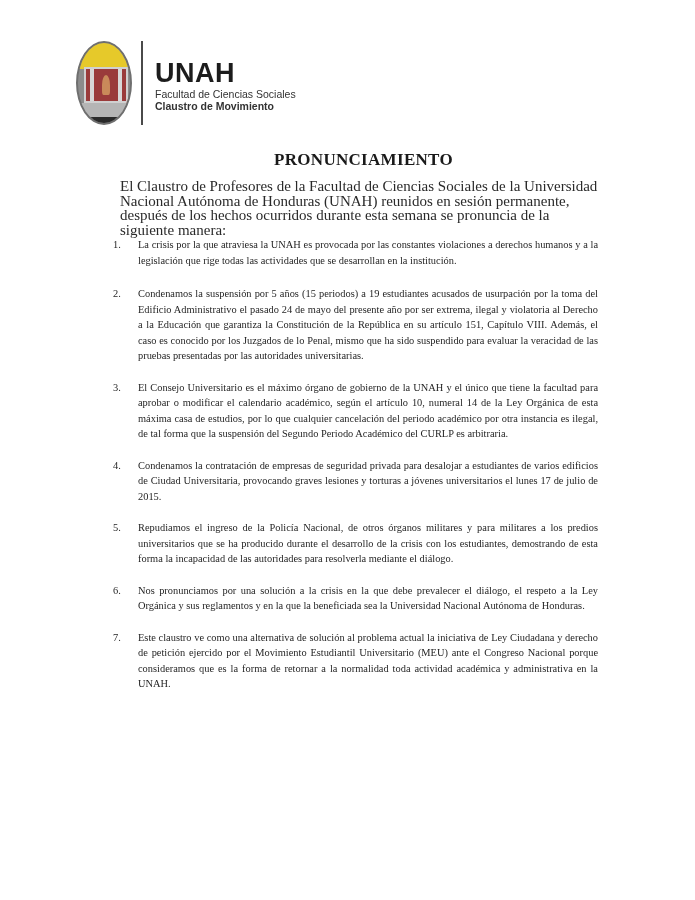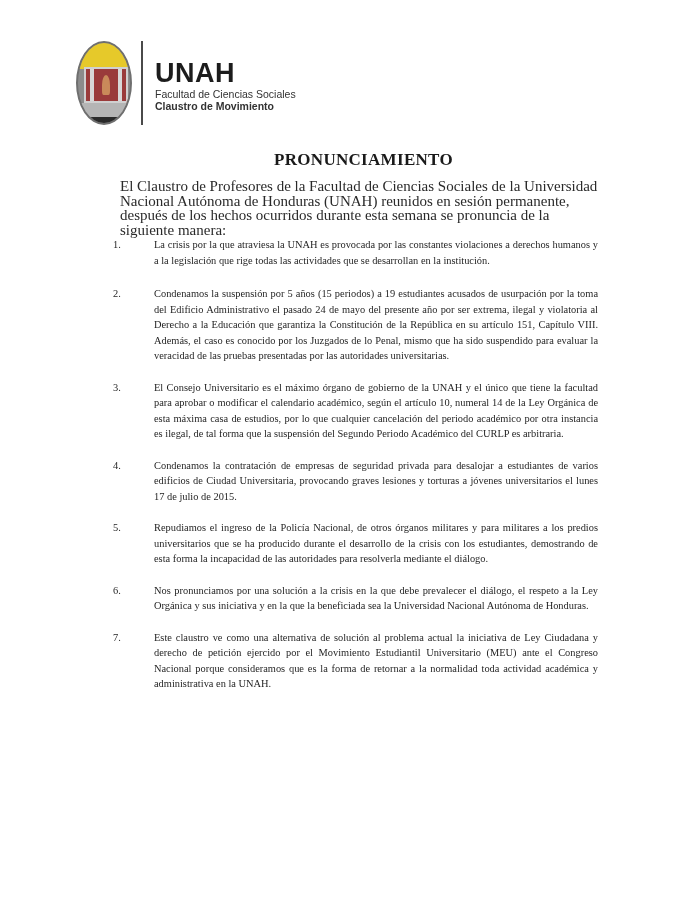--- a/index.html
+++ b/index.html
@@ -147,21 +147,20 @@
       line-height: 15.5px;
       color: #1f1f1f;
     }
     .point .num {
       width: 25px;
       flex: 0 0 25px;
     }
     .point .text {
       flex: 1;
       text-align: justify;
-      margin-left: 16px;
     }
   </style>
 </head>
 <body>
 
 <div class="page">
 
   <div class="letterhead">
     <div class="logo">
       <div class="sun"></div>
@@ -201,21 +200,21 @@
     <li class="point" style="margin-bottom:16px;">
       <span class="num">4.</span>
       <span class="text">Condenamos la contratación de empresas de seguridad privada para desalojar a estudiantes de varios edificios de Ciudad Universitaria, provocando graves lesiones y torturas a jóvenes universitarios el lunes 17 de julio de 2015.</span>
     </li>
     <li class="point" style="margin-bottom:16px;">
       <span class="num">5.</span>
       <span class="text">Repudiamos el ingreso de la Policía Nacional, de otros órganos militares y para militares a los predios universitarios que se ha producido durante el desarrollo de la crisis con los estudiantes, demostrando de esta forma la incapacidad de las autoridades para resolverla mediante el diálogo.</span>
     </li>
     <li class="point" style="margin-bottom:16px;">
       <span class="num">6.</span>
-      <span class="text">Nos pronunciamos por una solución a la crisis en la que debe prevalecer el diálogo, el respeto a la Ley Orgánica y sus iniciativa y en la que la beneficiada sea la Universidad Nacional Autónoma de Honduras.</span>
+      <span class="text">Nos pronunciamos por una solución a la crisis en la que debe prevalecer el diálogo, el respeto a la Ley Orgánica y sus reglamentos y en la que la beneficiada sea la Universidad Nacional Autónoma de Honduras.</span>
     </li>
     <li class="point">
       <span class="num">7.</span>
       <span class="text">Este claustro ve como una alternativa de solución al problema actual la iniciativa de Ley Ciudadana y derecho de petición ejercido por el Movimiento Estudiantil Universitario (MEU) ante el Congreso Nacional porque consideramos que es la forma de retornar a la normalidad toda actividad académica y administrativa en la UNAH.</span>
     </li>
   </ol>
 
 </div>
 
 </body></html>

